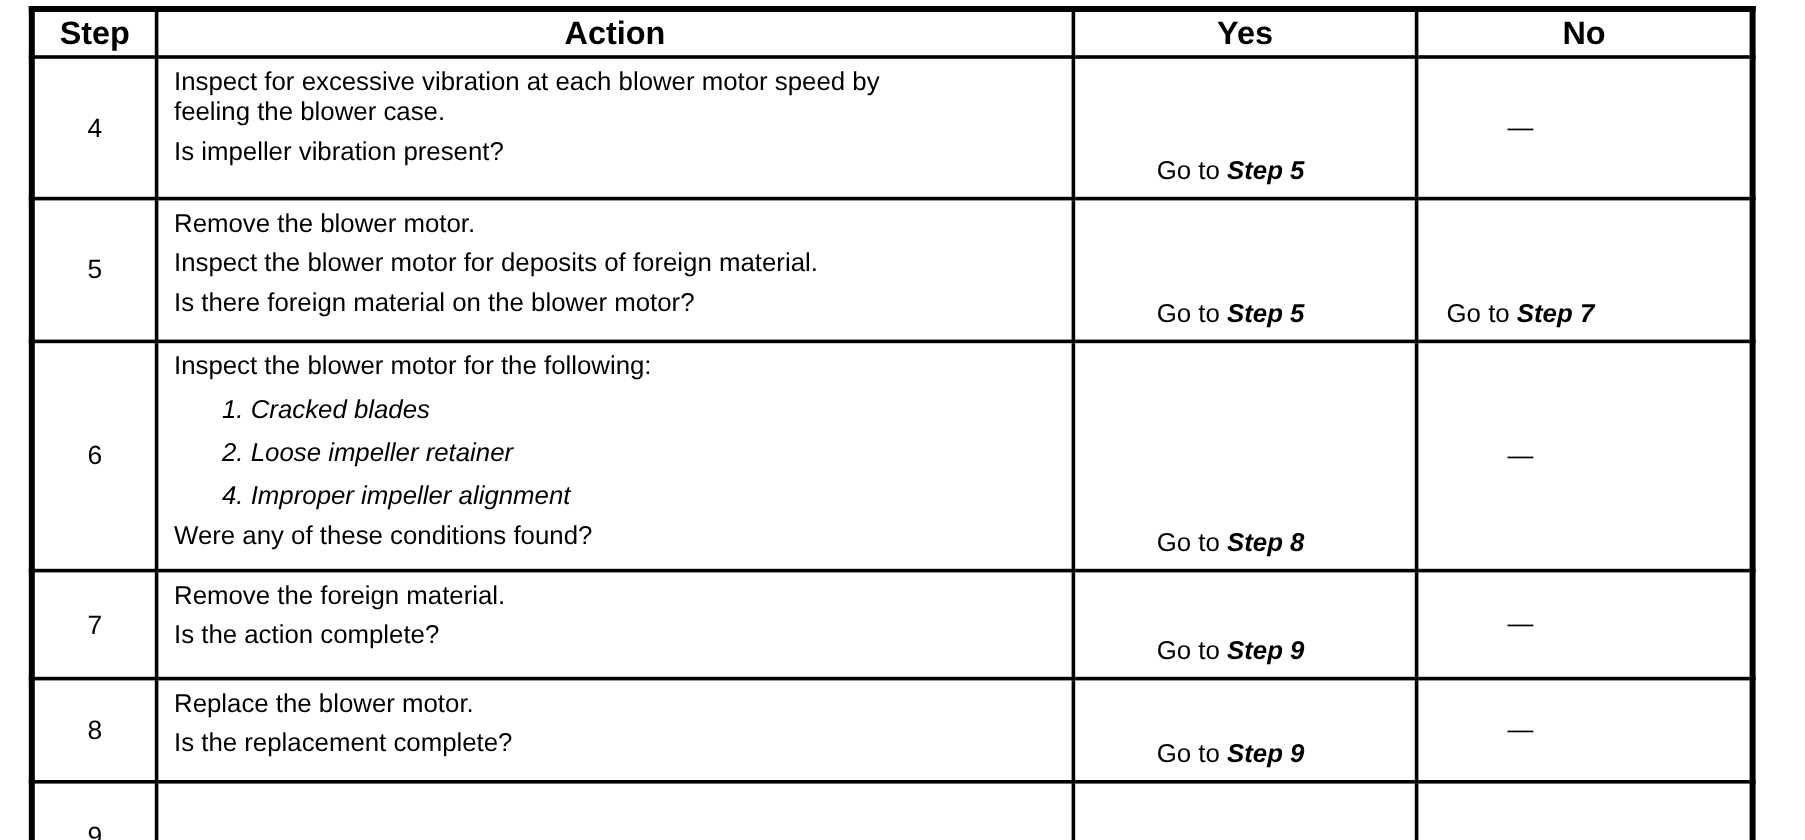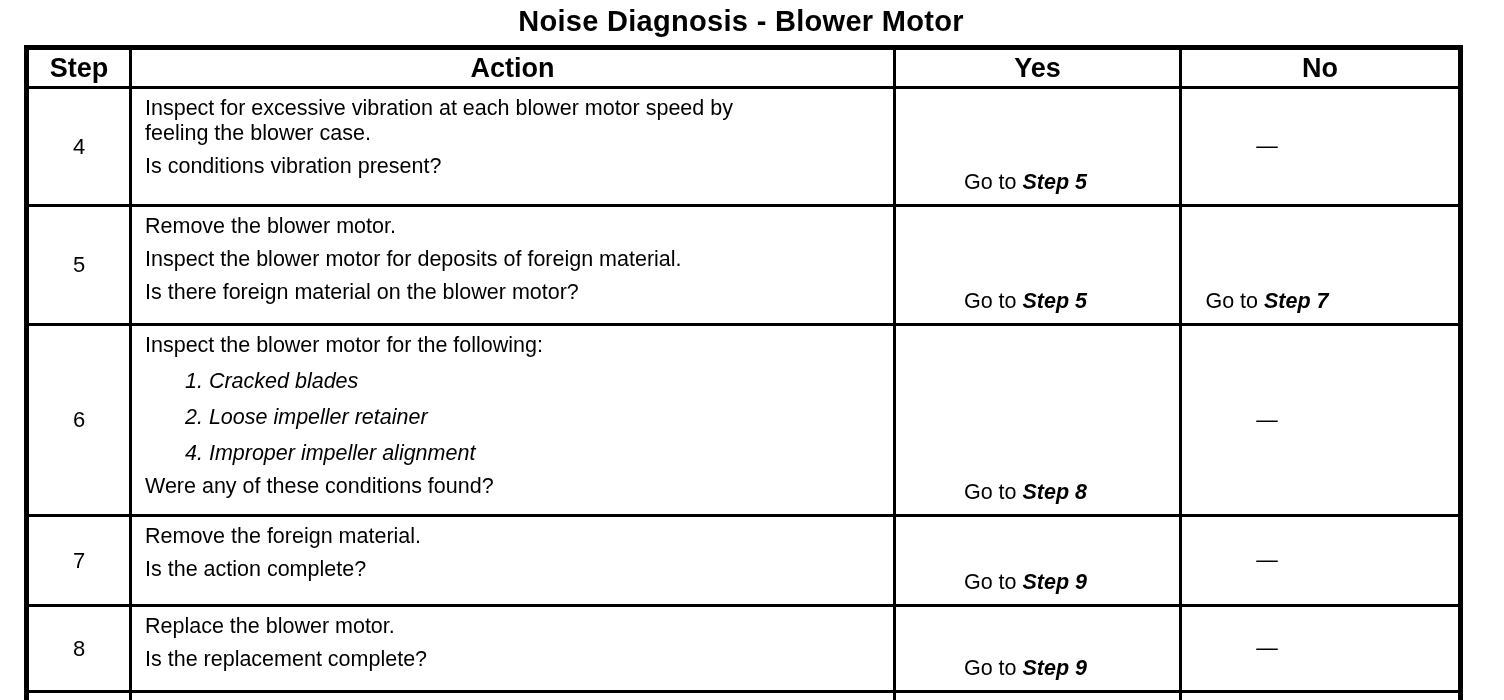--- a/index.html
+++ b/index.html
@@ -80,21 +80,20 @@
   tr.r2 td { height: 175px; }
   tr.r3 td { height: 74px; }
   tr.r4 td { height: 70px; }
   tr.r5 td { height: 74px; }
 </style>
 </head>
 <body>
 
 <div class="page">
 
-  <div class="doc-title">Noise Diagnosis - Blower Motor</div>
 
   <table class="diag">
     <colgroup>
       <col style="width:104px">
       <col style="width:764px">
       <col style="width:286px">
       <col style="width:280px">
     </colgroup>
     <thead>
       <tr>
@@ -103,21 +102,21 @@
         <th class="hdr">Yes</th>
         <th class="hdr">No</th>
       </tr>
     </thead>
     <tbody>
 
       <tr class="r0">
         <td class="step">4</td>
         <td class="action">
           <p>Inspect for excessive vibration at each blower motor speed by feeling the blower case.</p>
-          <p>Is conditions vibration present?</p>
+          <p>Is impeller vibration present?</p>
         </td>
         <td class="ans yes"><span>Go to </span><span class="it">Step 5</span></td>
         <td class="ans no mid"><span>—</span><span class="it"></span></td>
       </tr>
 
       <tr class="r1">
         <td class="step">5</td>
         <td class="action">
           <p>Remove the blower motor.</p>
           <p>Inspect the blower motor for deposits of foreign material.</p>

